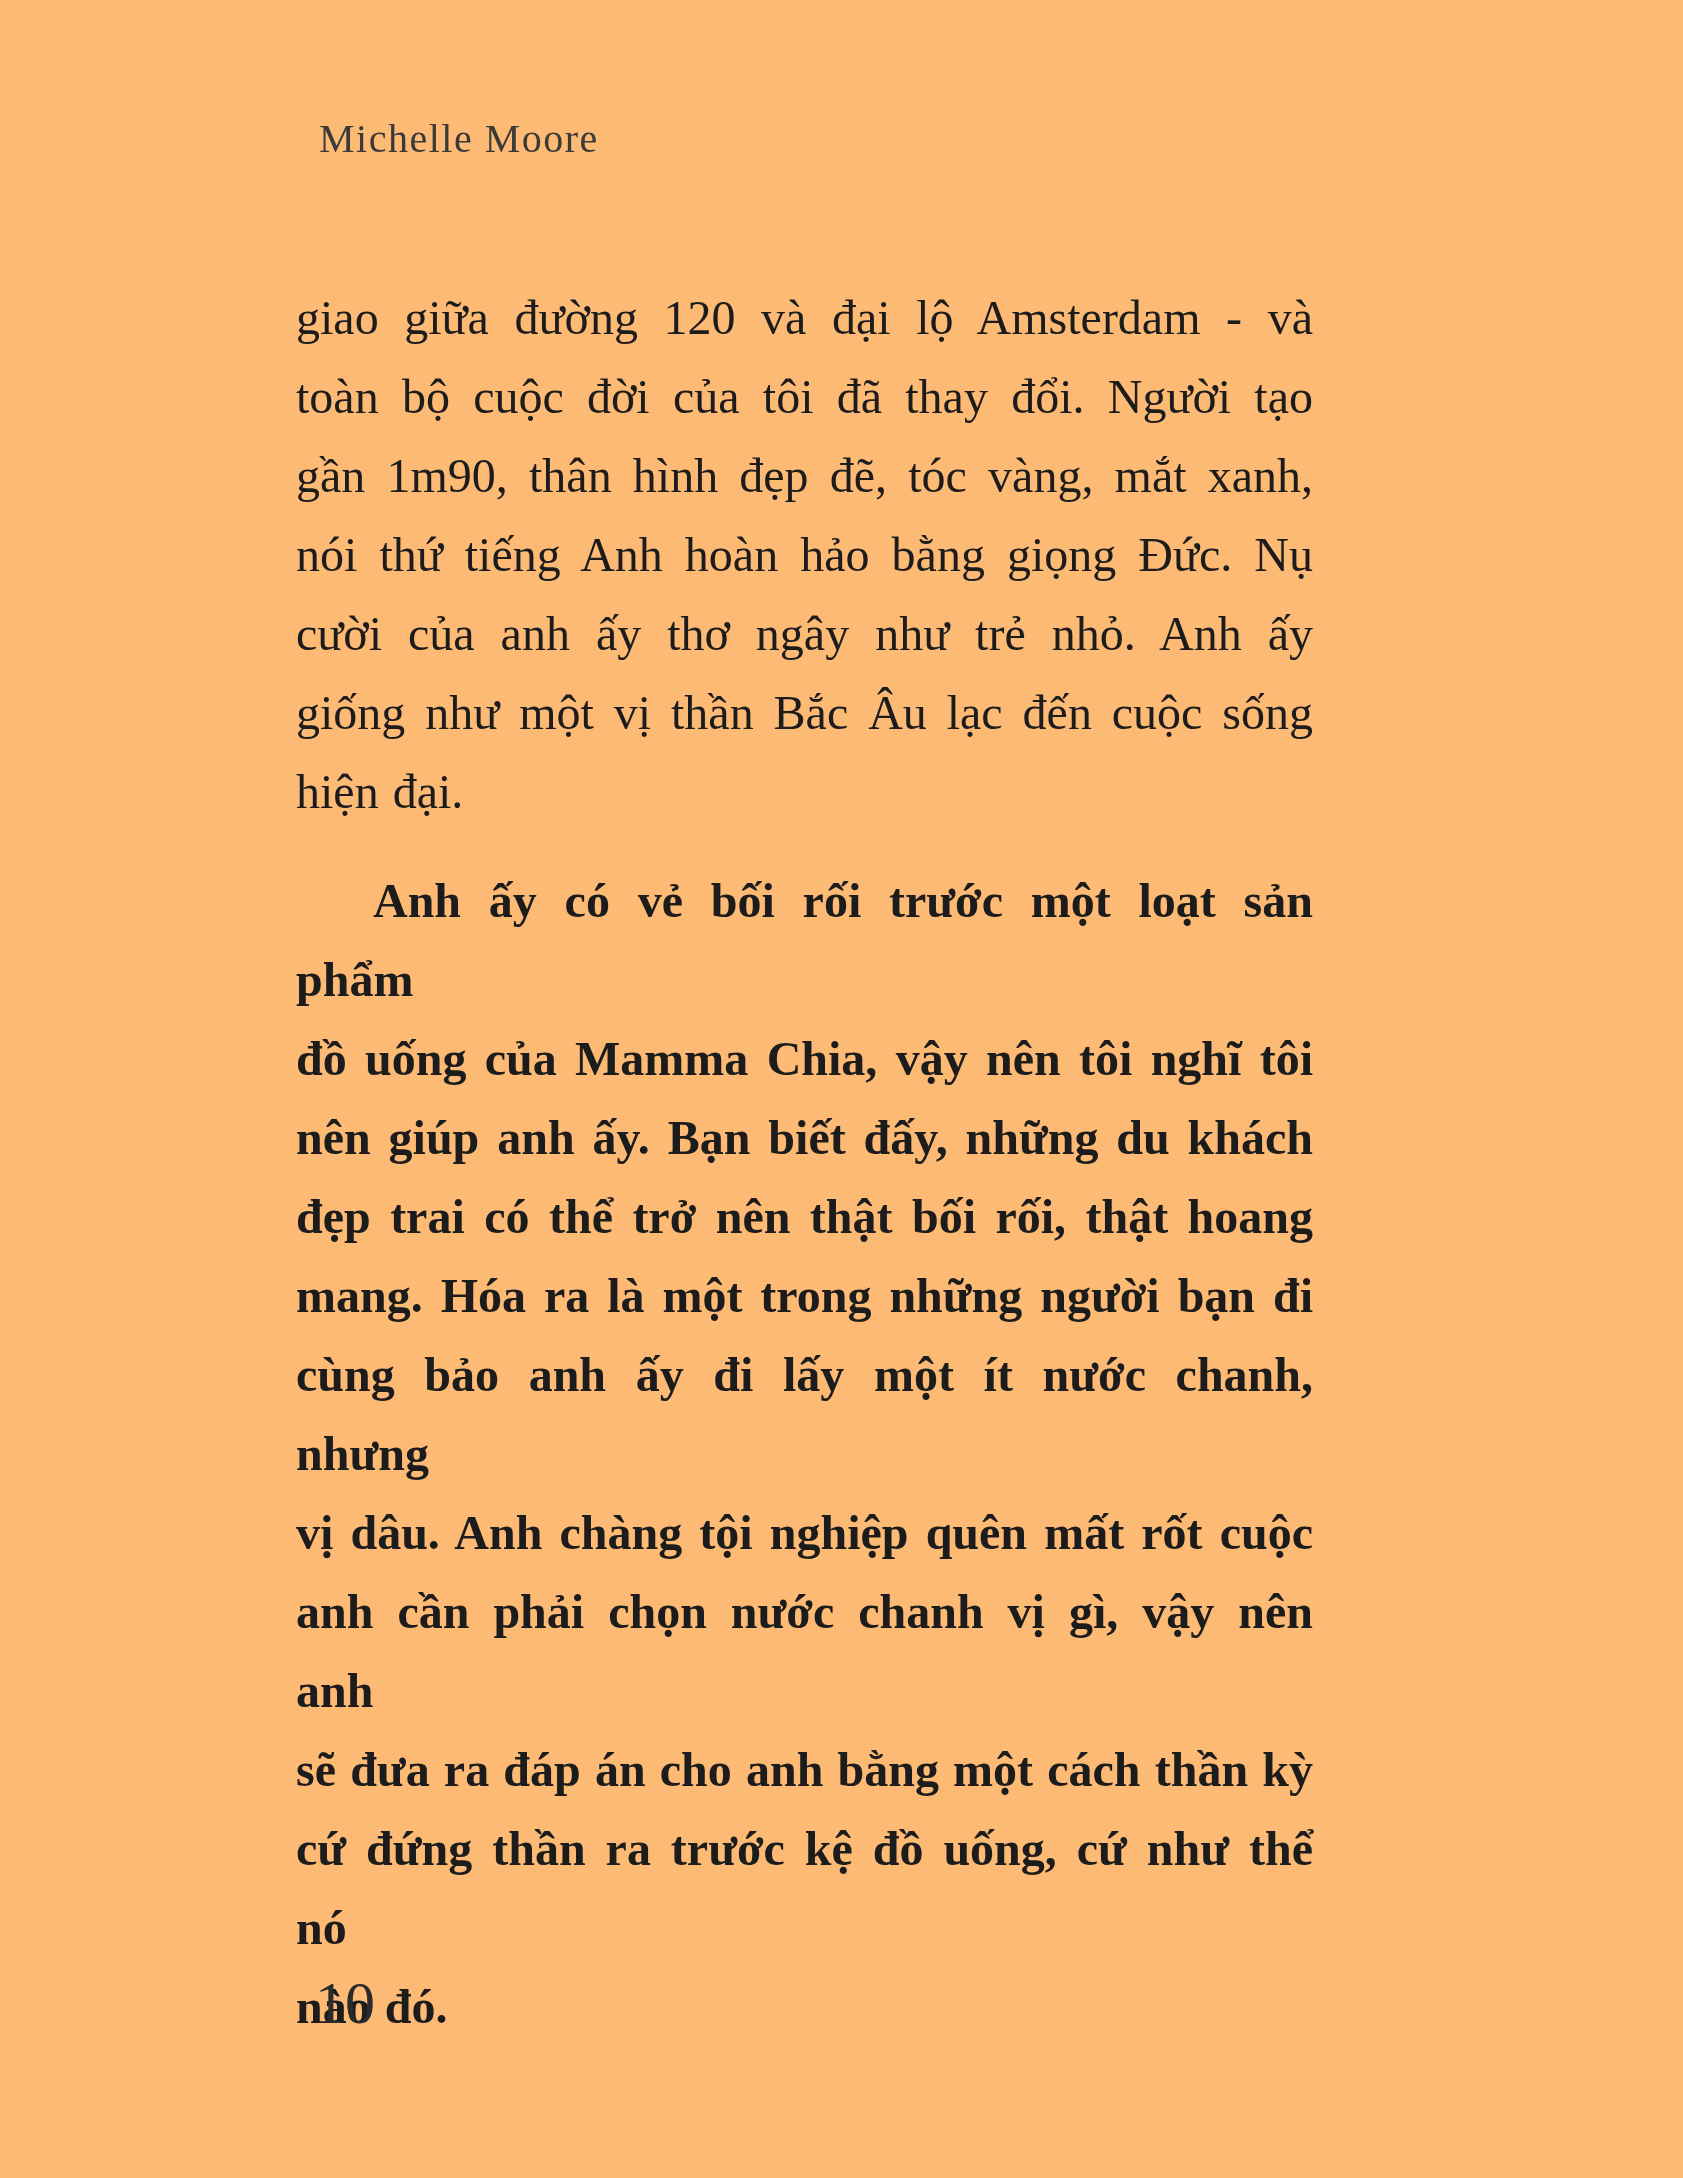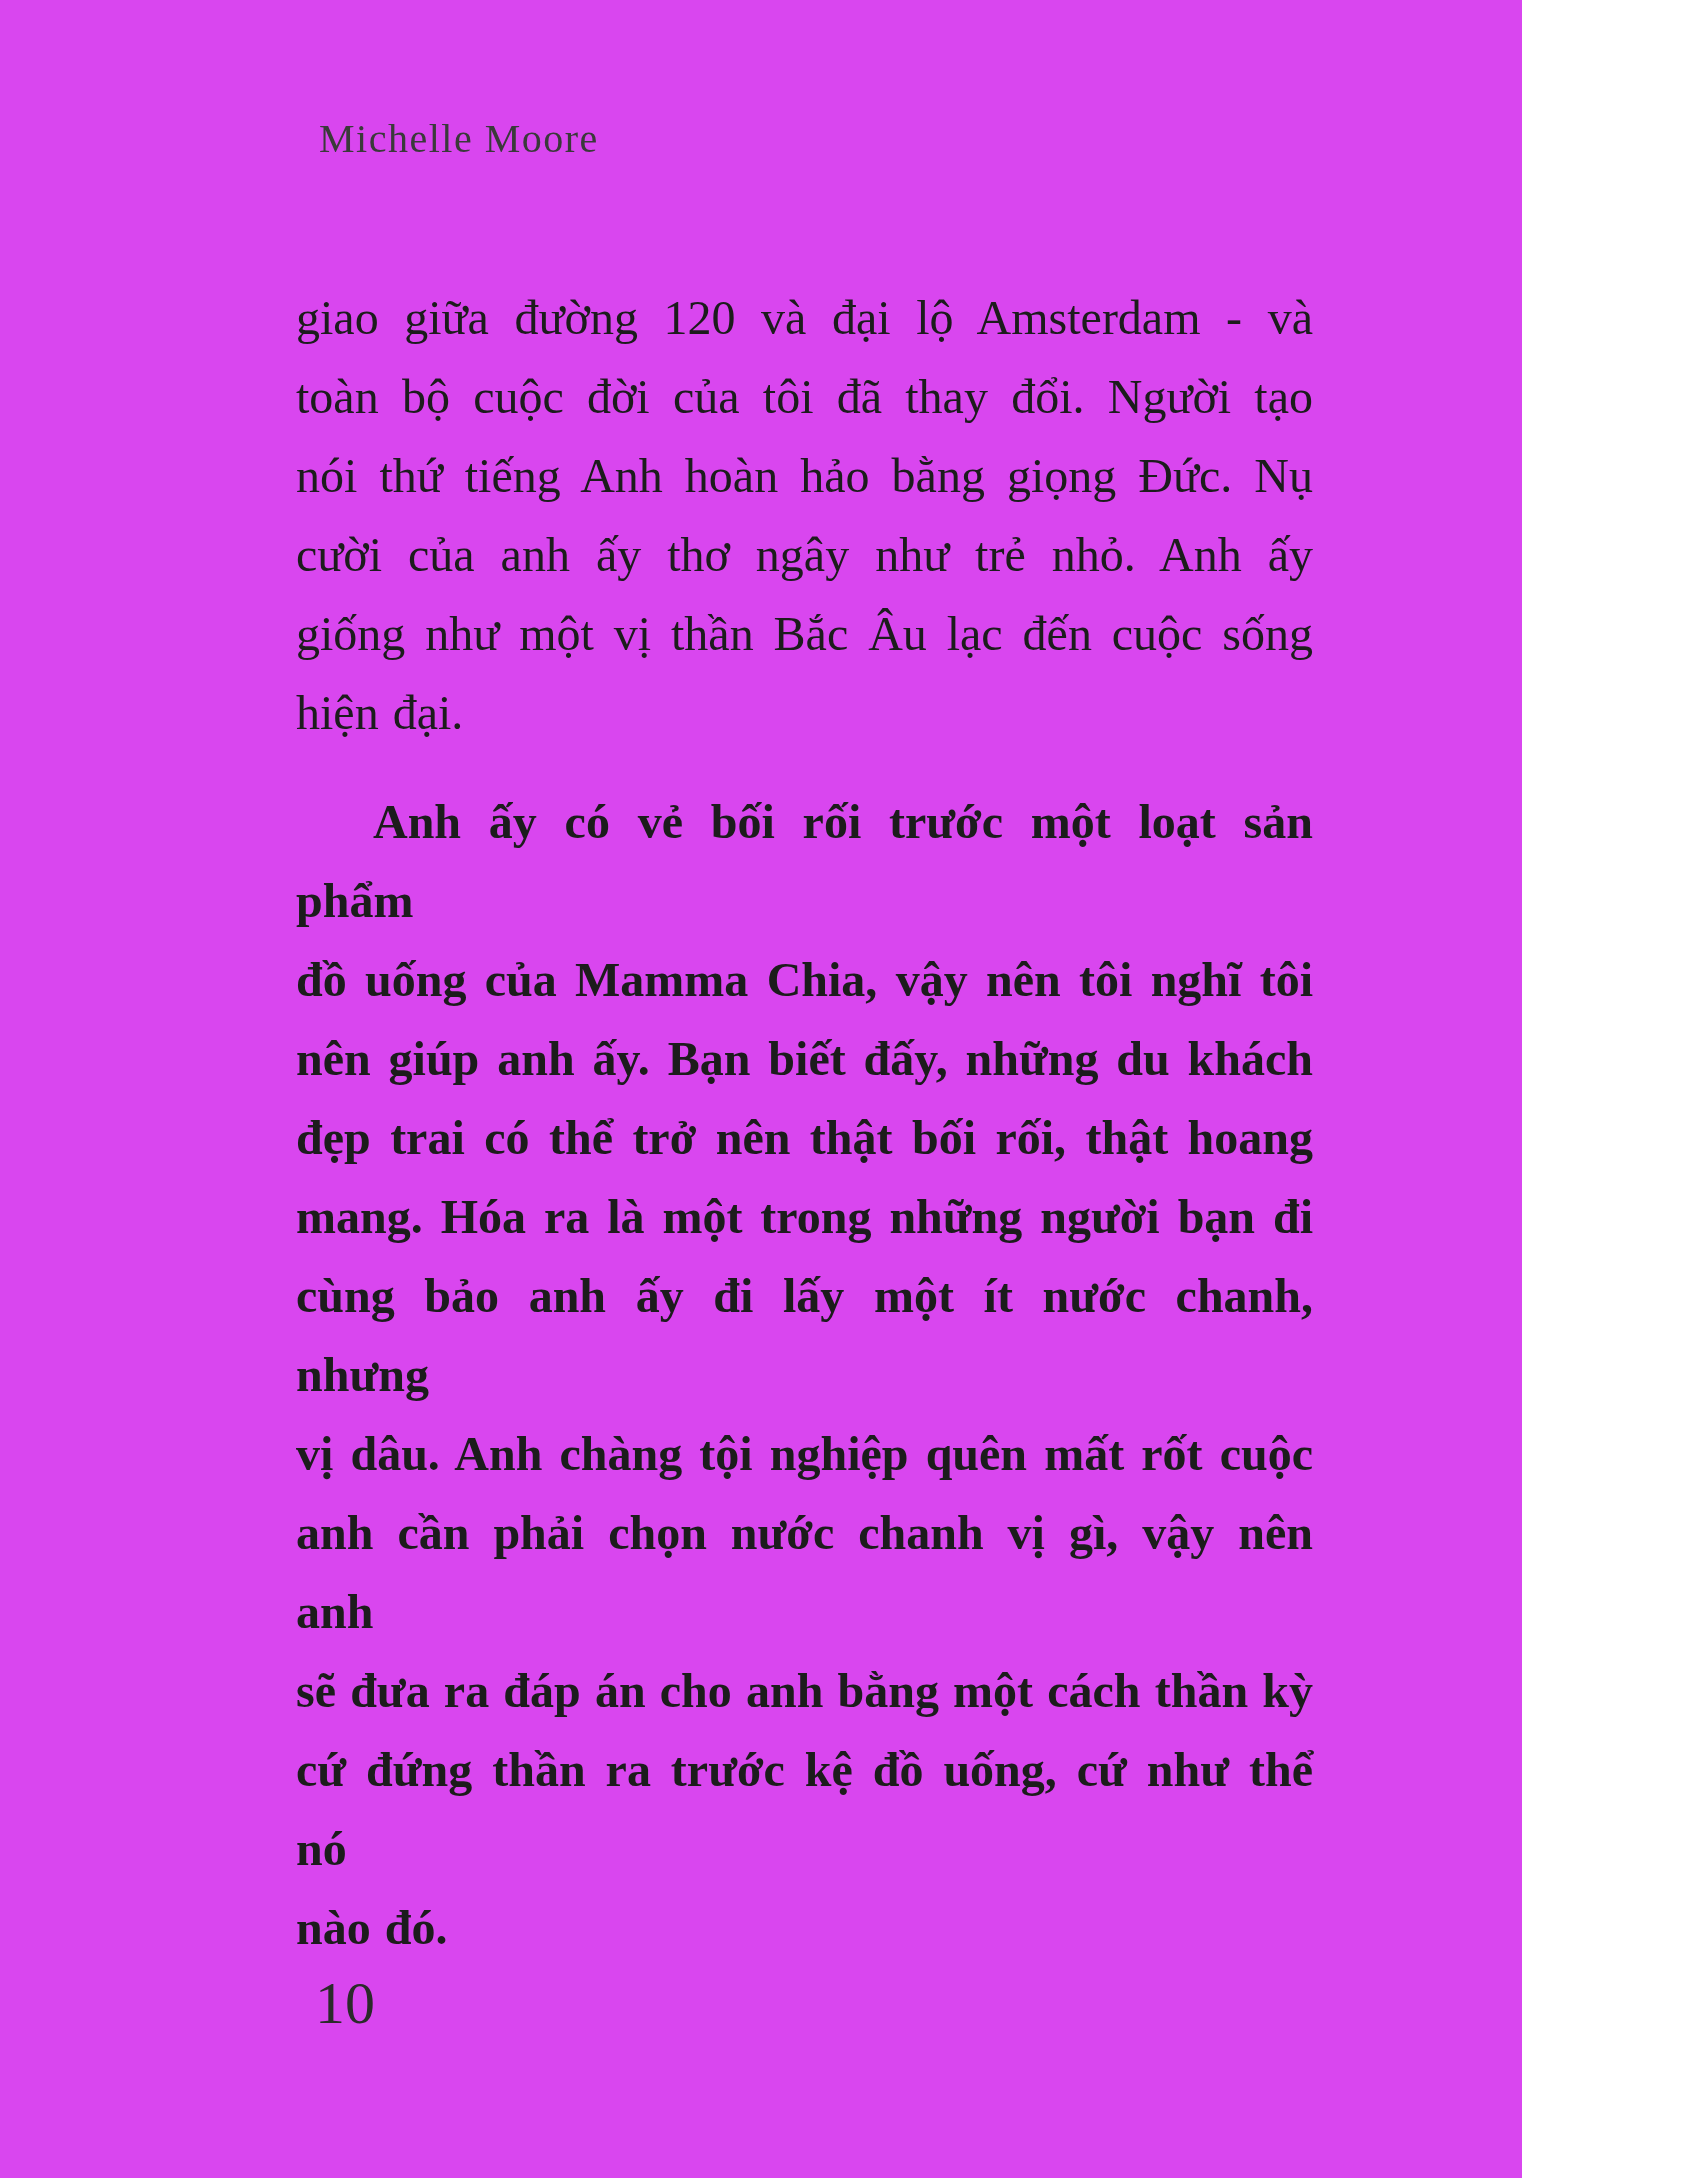--- a/index.html
+++ b/index.html
@@ -2,23 +2,23 @@
 <html><head>
 <meta charset="utf-8">
 <style>
   html, body {
     margin: 0;
     padding: 0;
     background: #ffffff;
   }
   .page {
     position: relative;
-    width: 1522px;
+    width: 1683px;
     height: 2178px;
-    background: #d946ef;
+    background: #fdba74;
     overflow: hidden;
     font-family: "Liberation Serif", "DejaVu Serif", serif;
   }
   .author-header {
     position: absolute;
     left: 319px;
     top: 115px;
     font-size: 40px;
     line-height: 48px;
     letter-spacing: 1.5px;
@@ -61,20 +61,21 @@
 <body>
 
 <div class="page">
 
   <div class="author-header">Michelle Moore</div>
 
   <div class="text-block">
       <div class="paragraph">
         <div class="line first-line">giao giữa đường 120 và đại lộ Amsterdam - và</div>
         <div class="line">toàn bộ cuộc đời của tôi đã thay đổi. Người tạo</div>
+        <div class="line">gần 1m90, thân hình đẹp đẽ, tóc vàng, mắt xanh,</div>
         <div class="line">nói thứ tiếng Anh hoàn hảo bằng giọng Đức. Nụ</div>
         <div class="line">cười của anh ấy thơ ngây như trẻ nhỏ. Anh ấy</div>
         <div class="line">giống như một vị thần Bắc Âu lạc đến cuộc sống</div>
         <div class="line last-line">hiện đại.</div>
       </div>
       <div class="paragraph indented">
         <div class="line first-line">Anh ấy có vẻ bối rối trước một loạt sản phẩm</div>
         <div class="line">đồ uống của Mamma Chia, vậy nên tôi nghĩ tôi</div>
         <div class="line">nên giúp anh ấy. Bạn biết đấy, những du khách</div>
         <div class="line">đẹp trai có thể trở nên thật bối rối, thật hoang</div>

